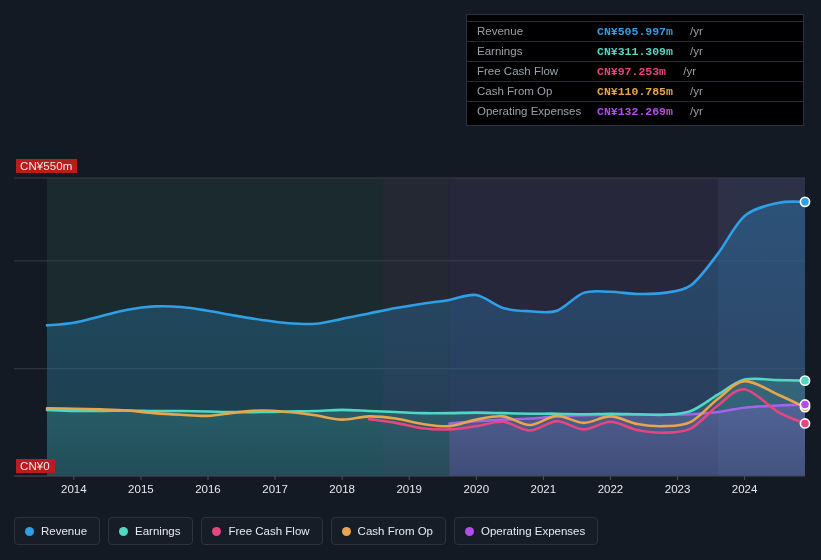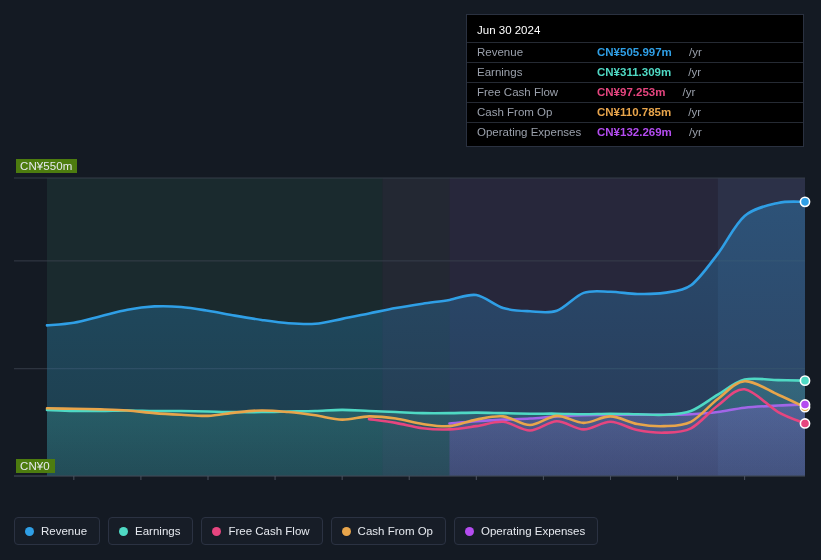--- a/index.html
+++ b/index.html
@@ -33,21 +33,21 @@
     position: absolute;
     left: 0;
     top: 0;
   }
 
   
   .y-label {
     position: absolute;
     font-size: 11.5px;
     color: #e6e9ef;
-    background: #4d7c0f;
+    background: #b91c1c;
     padding: 1px 5px 1px 4px;
     white-space: nowrap;
     letter-spacing: .1px;
     z-index: 6;
   }
   .y-label.top  { left: 16px; top: 159px; }
   .y-label.bottom { left: 16px; top: 459px; }
 
   .x-axis {
     position: absolute;
@@ -92,21 +92,21 @@
     font-size: 11.5px;
     line-height: 13px;
   }
   .tt-row.no-border { border-top: none; }
   .tt-label {
     width: 120px;
     color: #9aa0ab;
     flex: 0 0 120px;
   }
   .tt-value { color: #ffffff; white-space: nowrap; }
-  .tt-value .amt { font-weight: 700; }
+  .tt-value .amt { font-weight: 700; font-family: Liberation Mono, monospace; }
   .tt-value .unit { color: #9aa0ab; font-weight: 400; margin-left: 14px; }
 
   
   .legend {
     position: absolute;
     left: 14px;
     top: 517px;
     display: flex;
     gap: 8px;
     z-index: 10;
@@ -210,23 +210,35 @@
         <line x1="543.3893805309715" x2="543.3893805309715" y1="476" y2="480" stroke="#4b525f" stroke-width="1"></line>
         <line x1="610.4690265486696" x2="610.4690265486696" y1="476" y2="480" stroke="#4b525f" stroke-width="1"></line>
         <line x1="677.5486725663676" x2="677.5486725663676" y1="476" y2="480" stroke="#4b525f" stroke-width="1"></line>
         <line x1="744.6283185840657" x2="744.6283185840657" y1="476" y2="480" stroke="#4b525f" stroke-width="1"></line>
       </svg>
   </div>
 
   <div class="y-label top">CN¥550m</div>
   <div class="y-label bottom">CN¥0</div>
 
+  <div class="x-axis" id="x-axis">
+      <div class="x-tick" style="left: 73.8319px;">2014</div>
+      <div class="x-tick" style="left: 140.912px;">2015</div>
+      <div class="x-tick" style="left: 207.991px;">2016</div>
+      <div class="x-tick" style="left: 275.071px;">2017</div>
+      <div class="x-tick" style="left: 342.15px;">2018</div>
+      <div class="x-tick" style="left: 409.23px;">2019</div>
+      <div class="x-tick" style="left: 476.31px;">2020</div>
+      <div class="x-tick" style="left: 543.389px;">2021</div>
+      <div class="x-tick" style="left: 610.469px;">2022</div>
+      <div class="x-tick" style="left: 677.549px;">2023</div>
+      <div class="x-tick" style="left: 744.628px;">2024</div>
+    </div>
 
   <div class="tooltip">
-    <div class="tt-date">Jun 30 2024</div>
     <div id="tt-rows">
         <div class="tt-row">
           <div class="tt-label">Revenue</div>
           <div class="tt-value"><span class="amt" style="color: rgb(47, 159, 230);">CN¥505.997m</span><span class="unit"> /yr</span></div>
         </div>
         <div class="tt-row">
           <div class="tt-label">Earnings</div>
           <div class="tt-value"><span class="amt" style="color: rgb(79, 217, 196);">CN¥311.309m</span><span class="unit"> /yr</span></div>
         </div>
         <div class="tt-row">

